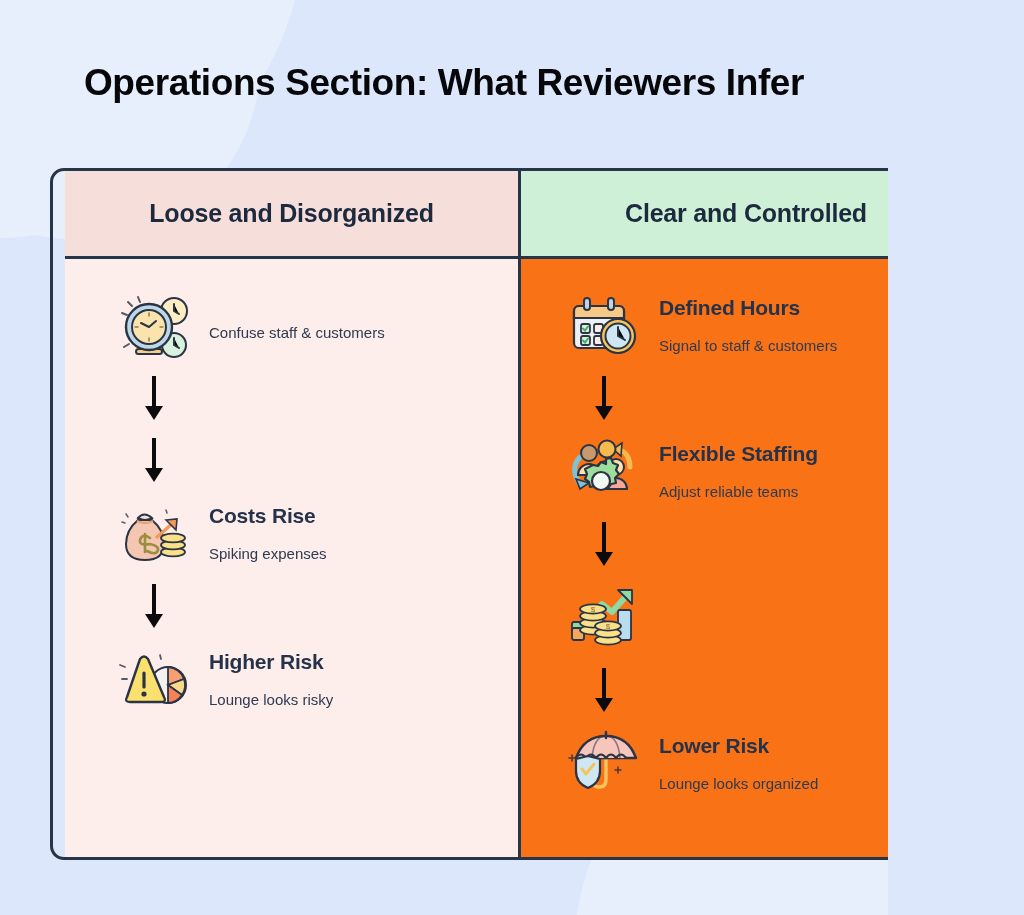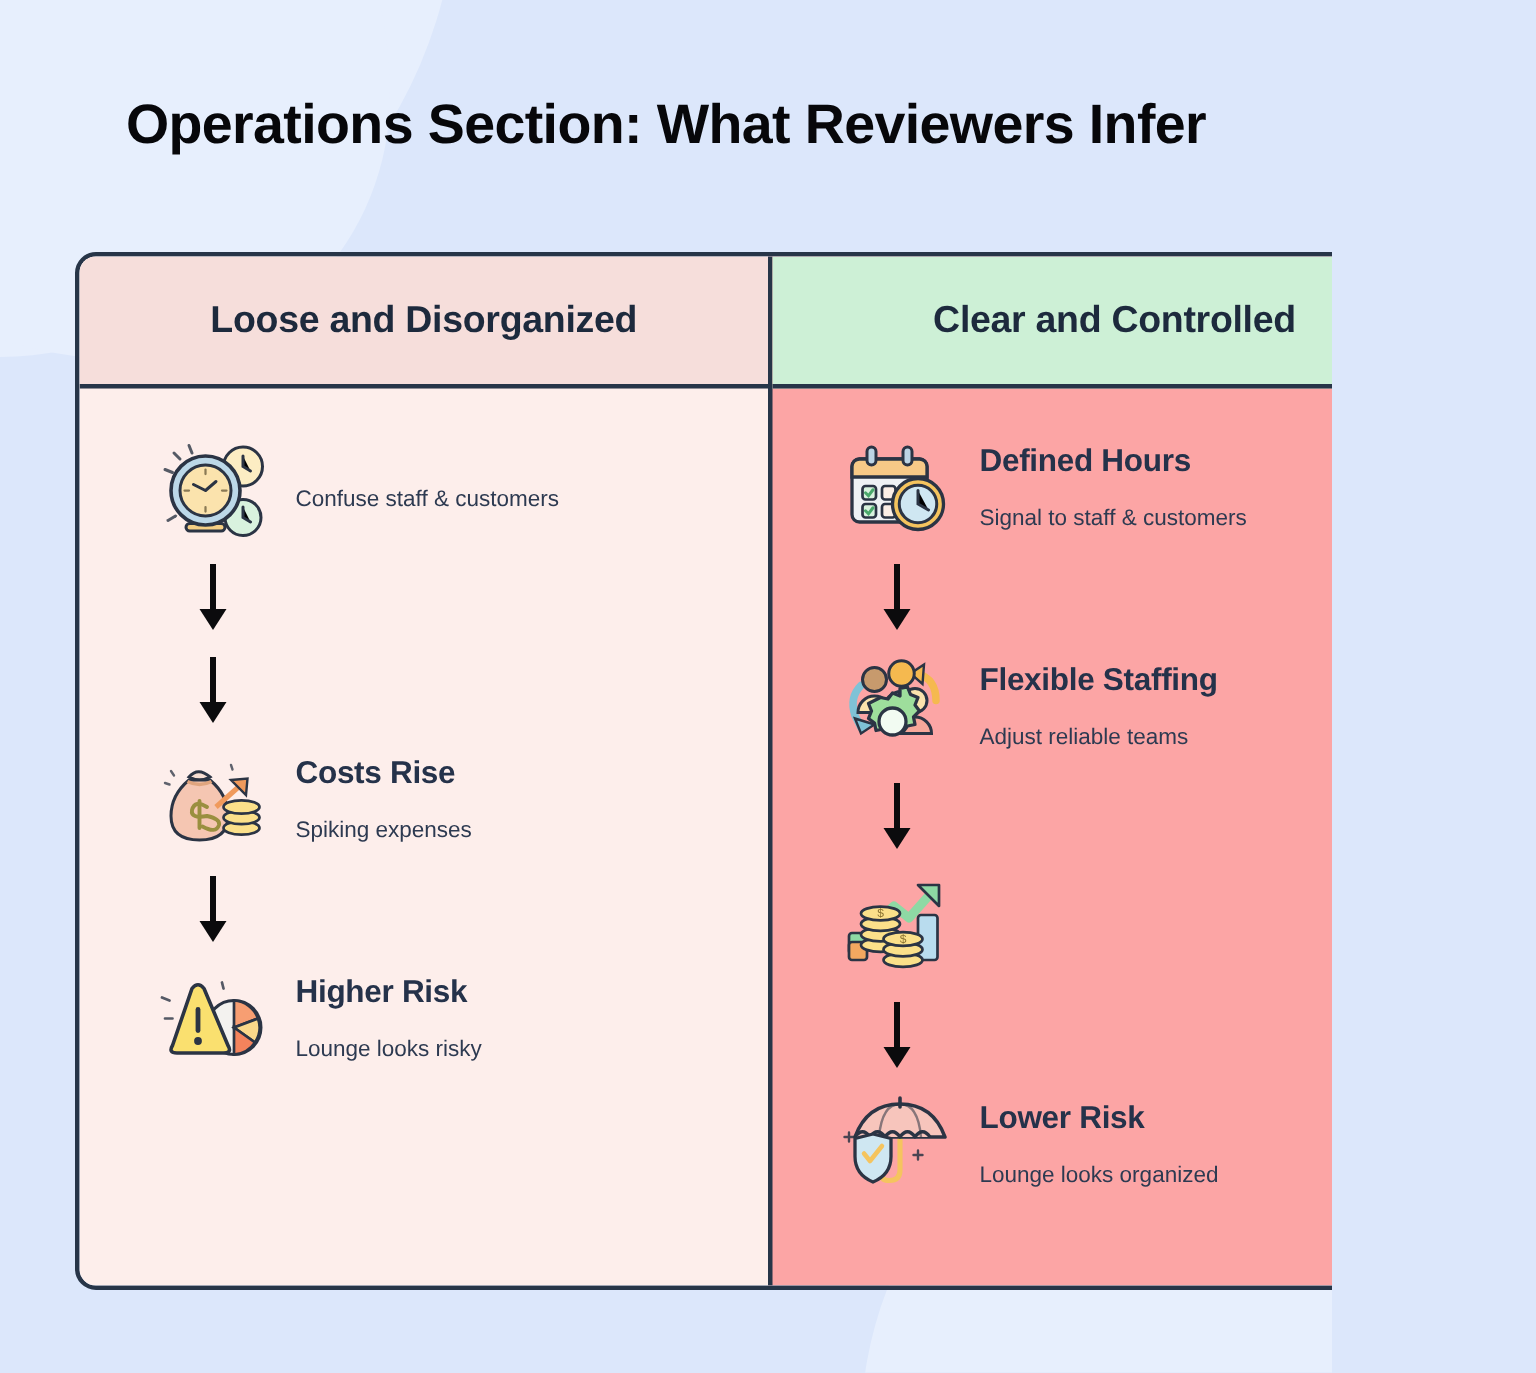--- a/index.html
+++ b/index.html
@@ -39,24 +39,25 @@
   }
 
   .card {
     position:absolute; z-index:2;
     left:50px; top:168px;
     width:924px; height:692px;
     border:3px solid #273548;
     border-radius:14px;
     overflow:hidden;
     display:flex;
+    padding-left:12px;
   }
   .col { width:50%; display:flex; flex-direction:column; position:relative; }
   .col-left  { background:#fdeeeb; }
-  .col-right { background:#fca5a5; border-left:3px solid #273548; }
+  .col-right { background:#f97316; border-left:3px solid #273548; }
 
   .col-head {
     height:88px;
     display:flex; align-items:center; justify-content:center;
     font-size:25px; font-weight:bold; color:#1d2a3d;
     border-bottom:3px solid #273548;
     letter-spacing:-0.2px;
   }
   .head-left  { background:#f6dedb; }
   .head-right { background:#cdf0d6; }

